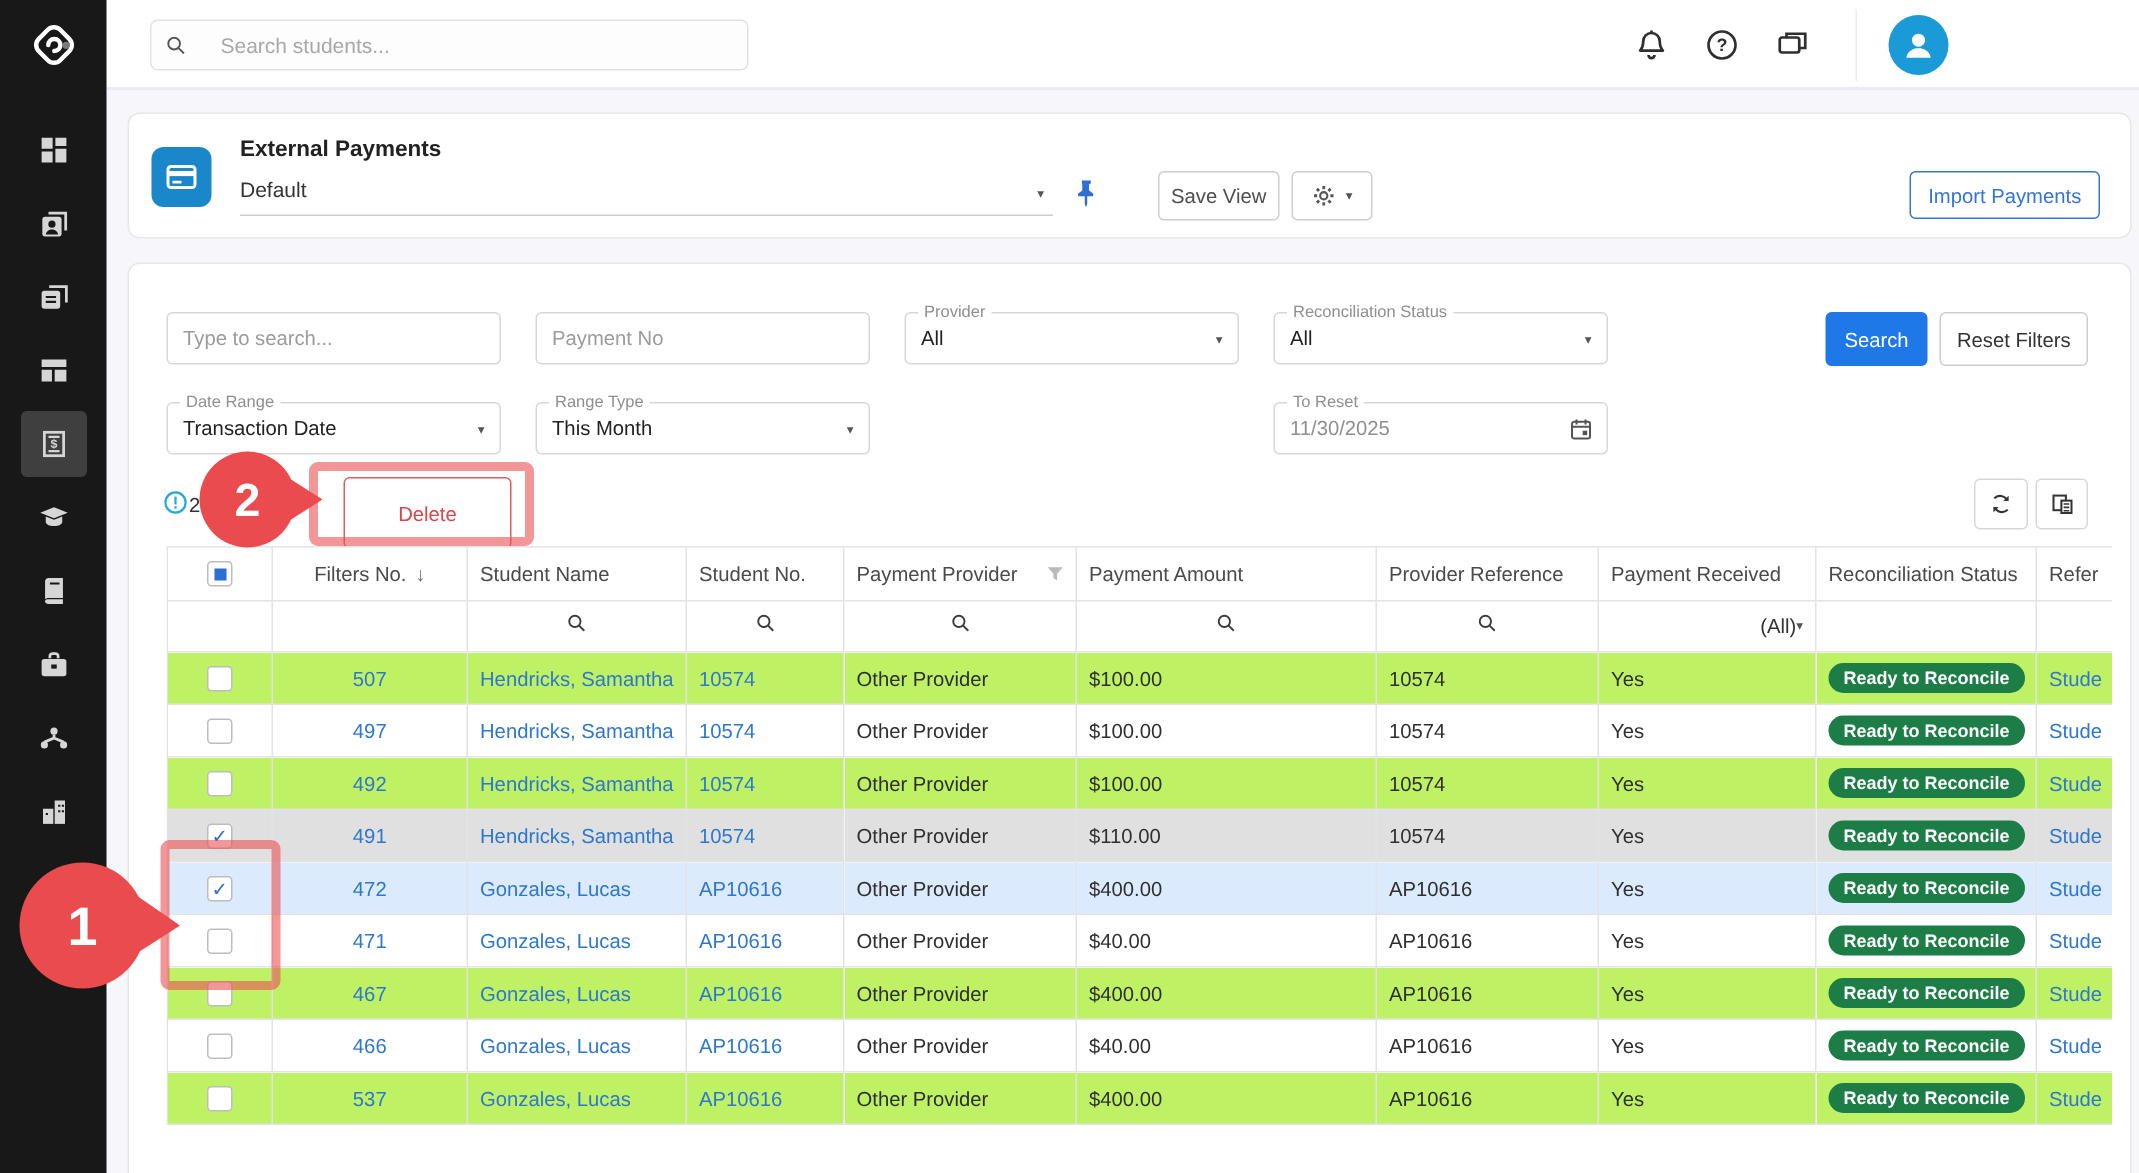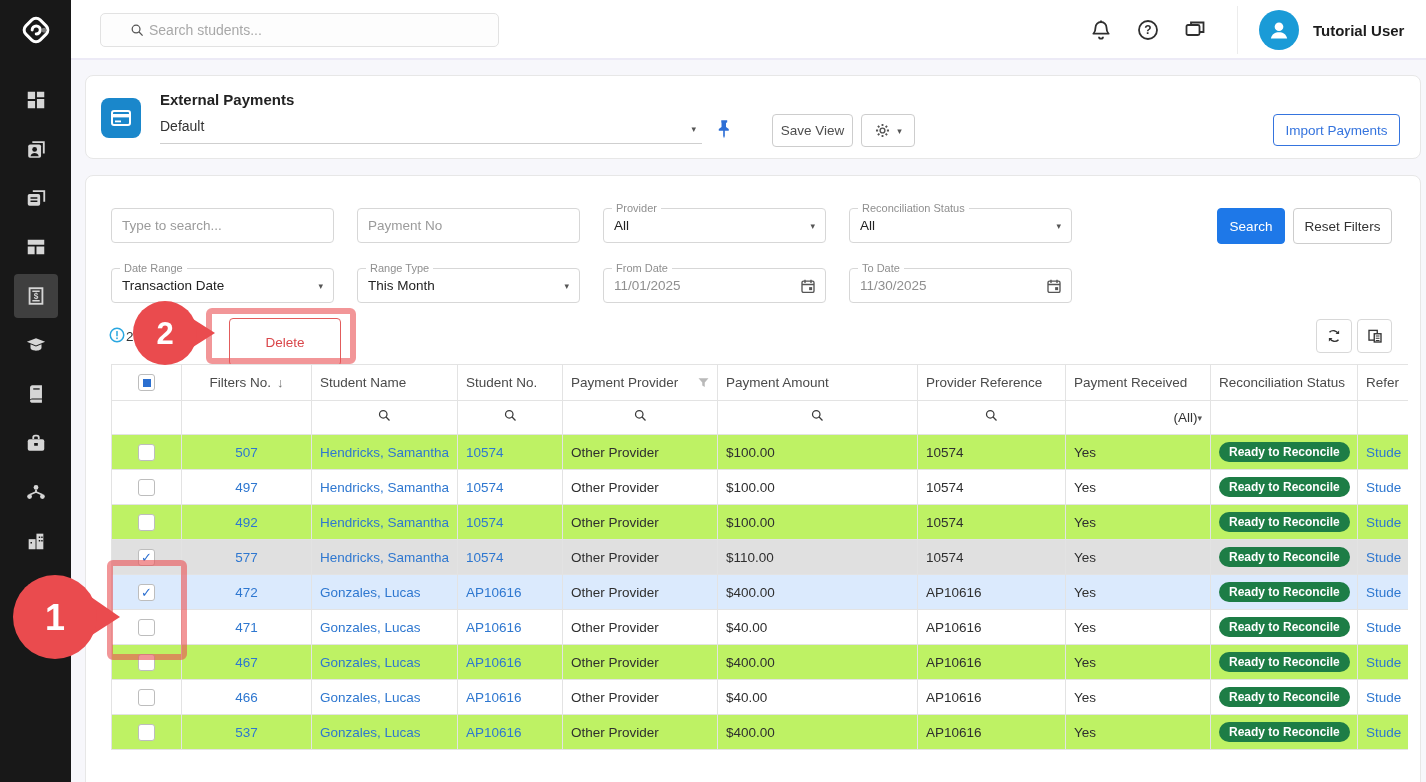--- a/index.html
+++ b/index.html
@@ -3,21 +3,21 @@
 <meta charset="utf-8">
 <style>
   * { margin:0; padding:0; box-sizing:border-box; }
   html,body { background:#ffffff; }
   body { font-family:"Liberation Sans","DejaVu Sans",sans-serif; }
   #stage { position:relative; width:1426px; height:782px; overflow:hidden; background:#f7f7fb; }
 
   
   .topbar { position:absolute; left:0; top:0; width:1426px; height:60px; background:#fff; border-bottom:2px solid #eceaf6; z-index:5; }
   .logo-block { position:absolute; left:0; top:0; width:71px; height:60px; background:#181818; display:flex; align-items:center; justify-content:center; }
-  .search-box { position:absolute; left:100px; top:13px; width:399px; height:34px; border:1px solid #e2e2e2; border-radius:5px; background:#fdfdfd; display:flex; align-items:center; padding-left:28px; gap:3px; }
+  .search-box { position:absolute; left:100px; top:13px; width:399px; height:34px; border:1px solid #e2e2e2; border-radius:5px; background:#fdfdfd; display:flex; align-items:center; padding-left:8px; gap:21px; }
   .search-box input { border:none; outline:none; background:transparent; font-size:14px; color:#333; width:330px; font-family:inherit; }
   .search-box input::placeholder { color:#a8a8a8; }
   .tb-icon { position:absolute; top:18px; width:24px; height:24px; cursor:pointer; }
   .tb-divider { position:absolute; left:1237px; top:6px; width:1px; height:48px; background:#ececec; }
   .avatar { position:absolute; left:1259px; top:10px; width:40px; height:40px; border-radius:50%; background:#1a9bd7; display:flex; align-items:center; justify-content:center; cursor:pointer; }
   .username { position:absolute; left:1313px; top:0; height:60px; display:flex; align-items:center; font-size:15px; font-weight:700; color:#1c1c1c; }
 
   
   .sidebar { position:absolute; left:0; top:60px; width:71px; height:722px; background:#181818; z-index:4; }
   .sb-item { position:absolute; left:14px; width:44px; height:44px; display:flex; align-items:center; justify-content:center; border-radius:4px; cursor:pointer; }
@@ -208,21 +208,20 @@
           <path fill="none" stroke="#2f2f2f" stroke-width="1.8" d="M8 7V4.5h12.5V14h-4"></path>
         </svg>
     </span>
     <div class="tb-divider"></div>
     <div class="avatar">
       <svg width="26" height="26" viewBox="0 0 24 24">
           <circle cx="12" cy="9" r="4" fill="#fff"></circle>
           <path fill="#fff" d="M4.5 19.8c.8-4.2 4-5.8 7.5-5.8s6.7 1.6 7.5 5.8z"></path>
         </svg>
     </div>
-    <div class="username">Tutorial User</div>
   </div>
 
   <div class="card" id="card-header">
     <div class="vh-icon">
       <svg width="24" height="24" viewBox="0 0 24 24">
           <rect x="3" y="5" width="18" height="14" rx="2" fill="none" stroke="#fff" stroke-width="2"></rect>
           <rect x="3.5" y="8" width="17" height="3.4" fill="#fff"></rect>
           <rect x="6" y="14.5" width="6" height="1.8" fill="#fff"></rect>
         </svg>
     </div>
@@ -270,31 +269,22 @@
     <div class="fld" style="left:25px; top:92px; width:223px;">
       <span class="lbl">Date Range</span>
       <span class="val">Transaction Date</span>
       <span class="caret">▾</span>
     </div>
     <div class="fld" style="left:271px; top:92px; width:223px;">
       <span class="lbl">Range Type</span>
       <span class="val">This Month</span>
       <span class="caret">▾</span>
     </div>
-    <div class="fld dim" style="left:517px; top:92px; width:223px;">
-      <span class="lbl">From Date</span>
-      <span class="val">11/01/2025</span>
-      <svg class="cal" viewBox="0 0 24 24">
-          <rect x="4" y="5.5" width="16" height="15" rx="2" fill="none" stroke="#555" stroke-width="1.8"></rect>
-          <path stroke="#555" stroke-width="1.8" d="M8 3.5V8M16 3.5V8M4 10h16"></path>
-          <rect x="13.5" y="13.5" width="4" height="4" fill="#555"></rect>
-        </svg>
-    </div>
     <div class="fld dim" style="left:763px; top:92px; width:223px;">
-      <span class="lbl">To Date</span>
+      <span class="lbl">To Reset</span>
       <span class="val">11/30/2025</span>
       <svg class="cal" viewBox="0 0 24 24">
           <rect x="4" y="5.5" width="16" height="15" rx="2" fill="none" stroke="#555" stroke-width="1.8"></rect>
           <path stroke="#555" stroke-width="1.8" d="M8 3.5V8M16 3.5V8M4 10h16"></path>
           <rect x="13.5" y="13.5" width="4" height="4" fill="#555"></rect>
         </svg>
     </div>
 
     <svg class="info-ic" viewBox="0 0 24 24">
         <circle cx="12" cy="12" r="9" fill="none" stroke="#2aa7e0" stroke-width="2"></circle>
@@ -413,21 +403,21 @@
               <td><span class="link">10574</span></td>
               <td>Other Provider</td>
               <td>$100.00</td>
               <td>10574</td>
               <td>Yes</td>
               <td><span class="pill" style="background:#1d7d46">Ready to Reconcile</span></td>
               <td><span class="link">Stude</span></td>
             </tr>
             <tr class=" hl-gray">
               <td class="c"><span class="cb checked"></span></td>
-              <td class="c"><span class="link">577</span></td>
+              <td class="c"><span class="link">491</span></td>
               <td><span class="link">Hendricks, Samantha</span></td>
               <td><span class="link">10574</span></td>
               <td>Other Provider</td>
               <td>$110.00</td>
               <td>10574</td>
               <td>Yes</td>
               <td><span class="pill" style="background:#1d7d46">Ready to Reconcile</span></td>
               <td><span class="link">Stude</span></td>
             </tr>
             <tr class="odd hl-blue">

